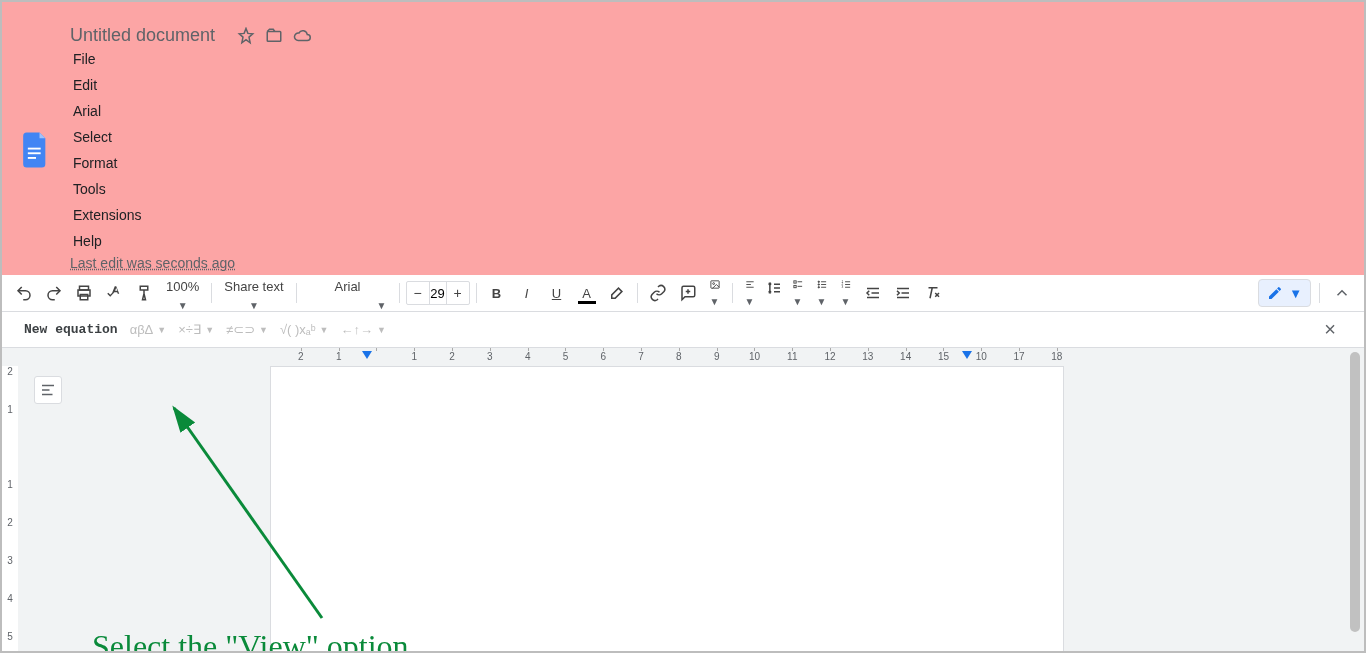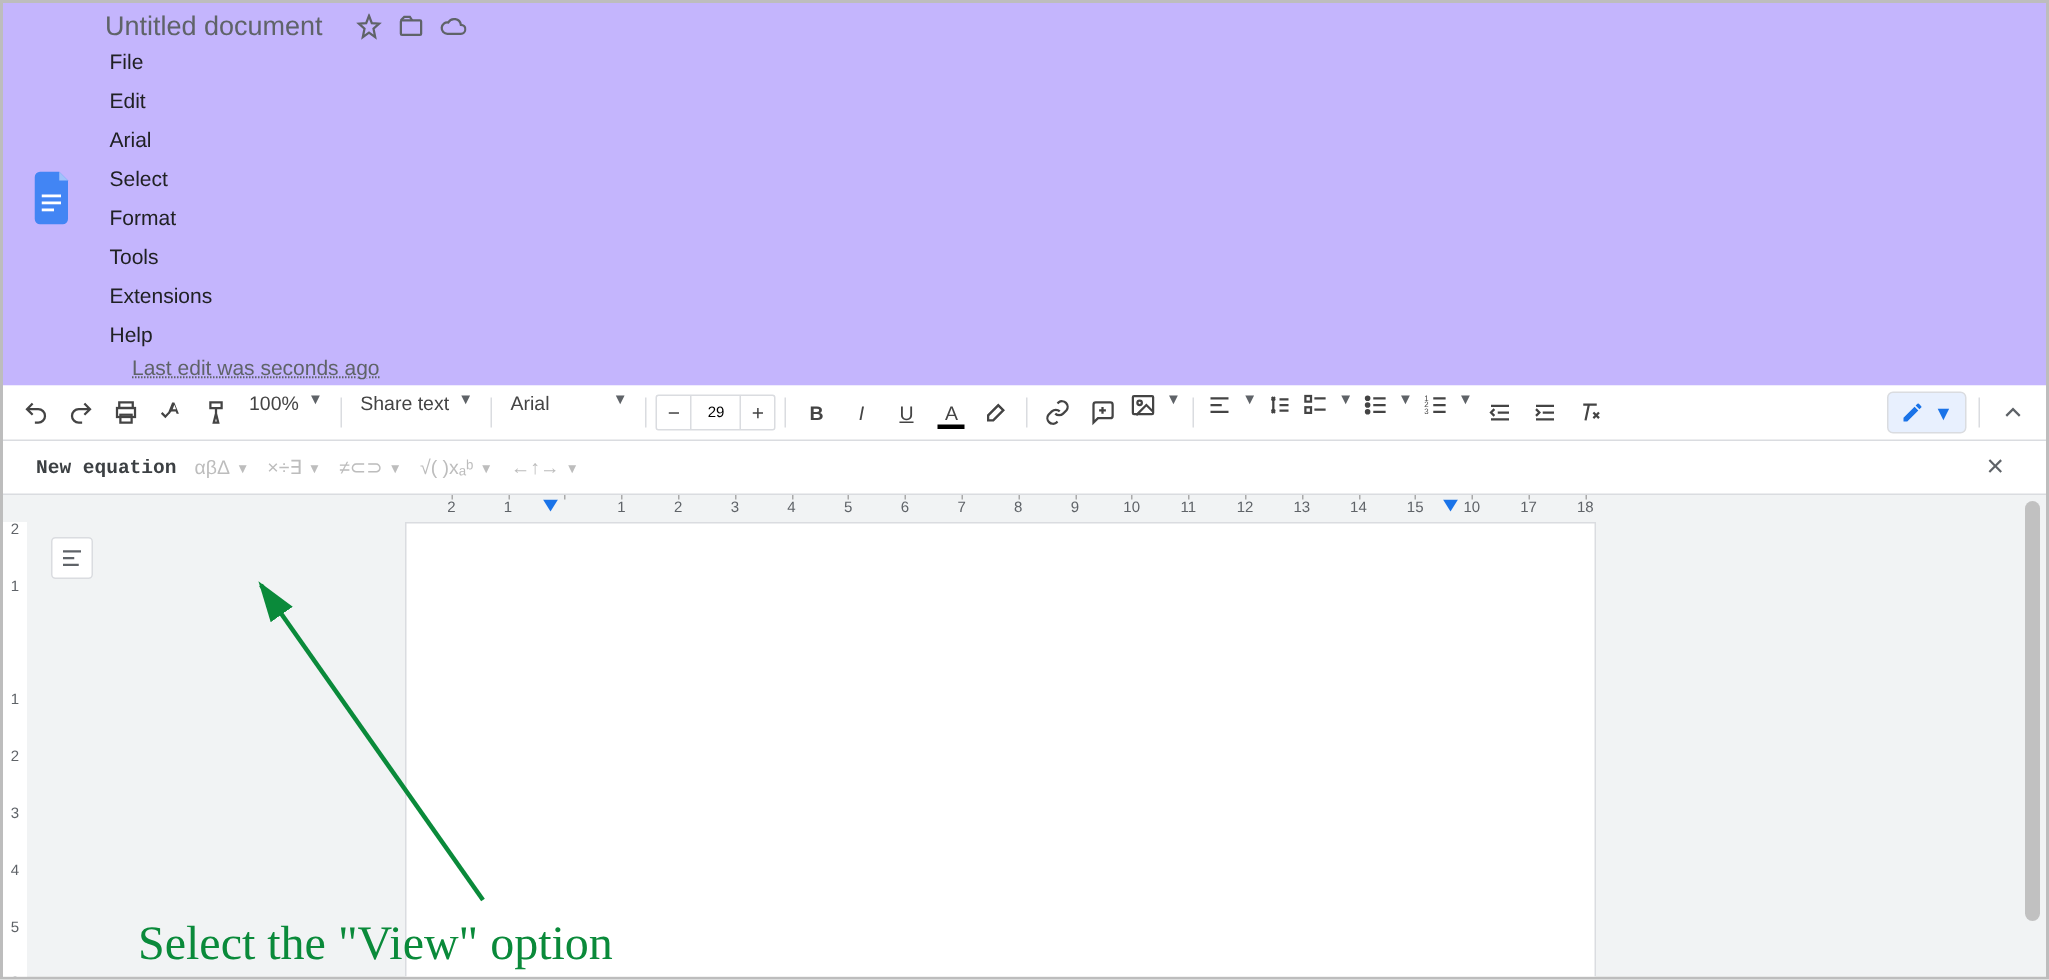--- a/index.html
+++ b/index.html
@@ -9,23 +9,23 @@
   width: 1366px;
   height: 653px;
   overflow: hidden;
   position: relative;
   border: 2px solid #bdbdbd;
 }
 
 .header {
   display: flex;
   align-items: center;
-  padding: 4px 14px 0 14px;
+  padding: 22px 14px 0 14px;
   gap: 8px;
-  background: #c4b5fd;
+  background: #fca5a5;
 }
 
 .logo {
   width: 40px;
   height: 40px;
   display: flex;
   align-items: center;
   justify-content: center;
 }
 .logo svg { width: 28px; height: 36px; }
@@ -37,21 +37,21 @@
   padding: 1px 6px;
   display:inline-block;
 }
 .title-row { display:flex; align-items:center; gap:10px; }
 .title-icons { display:flex; align-items:center; gap:10px; margin-left:6px; }
 .title-icons .mi { color:#5f6368; width:18px; height:18px; display:flex; align-items:center; justify-content:center; }
 
 .menubar { display:flex; gap:2px;  padding: 0 0 4px 2px; flex-direction: column; }
 .menuitem { font-size: 14px; color:#202124; padding:4px 7px; border-radius:3px; cursor:pointer; }
 
-.last-edit { font-size:14px; color:#5f6368; margin-left:22px; text-decoration:underline dotted; cursor:pointer; border-bottom: none;}
+.last-edit { font-size:14px; color:#5f6368; margin-left:4px; text-decoration:underline dotted; cursor:pointer; border-bottom: none;}
 
 .header-right { margin-left:auto; display:flex; align-items:center; gap:16px; }
 .hicon { color:#5f6368; width:24px; height:24px; display:flex; align-items:center; justify-content:center; cursor:pointer;}
 .share-btn {
   background:#1a73e8; color:#fff; border:none; border-radius:4px;
   padding:8px 16px; font-size:14px; font-weight:500; display:flex; align-items:center;
   gap:8px; cursor:pointer;
 }
 .avatar { width:32px; height:32px; border-radius:50%; background:#ddd; overflow:hidden; display:flex; align-items:center; justify-content:center;}
 .avatar svg{width:32px;height:32px;}
@@ -60,30 +60,30 @@
   display:flex; align-items:center; gap:2px;
   background:#fff; border-bottom:1px solid #dadce0; padding:4px 8px;
   font-size:13px; color:#444;
 }
 .tbtn {
   width:28px; height:28px; display:flex; align-items:center; justify-content:center;
   color:#444; border-radius:3px; cursor:pointer;
 }
 .tsep { width:1px; height:20px; background:#dadce0; margin:0 4px; }
 .tsel {
-  display:flex; align-items:flex-start; gap:6px; padding:0 6px; height:28px;
-  border-radius:3px; cursor:pointer;
+  display:flex; align-items:center; gap:6px; padding:0 6px; height:28px;
+  border-radius:3px; cursor:pointer;flex-direction:column;
 }
 .tsel .arr { color:#5f6368; font-size:10px;}
 .font-size {
   display:flex; align-items:center; border:1px solid #dadce0; border-radius:2px;
   height:24px;
 }
 .font-size .pm { width:22px; text-align:center; cursor:pointer; color:#444; font-size:14px;}
-.font-size input { width:34px; border:none; text-align:center; font-size:10px; border-left:1px solid #dadce0; border-right:1px solid #dadce0; height:22px;}
+.font-size input { width:18px; border:none; text-align:center; font-size:13px; border-left:1px solid #dadce0; border-right:1px solid #dadce0; height:22px;}
 .color-A { position:relative; }
 .color-A .bar { position:absolute; bottom:3px; left:5px; width:18px; height:3px; background:#000; }
 
 .toolbar-right { margin-left:auto; display:flex; align-items:center; gap:4px;}
 .editmode {
   display:flex; align-items:center; gap:6px; border:1px solid #dadce0;
   border-radius:4px; padding:2px 8px; height:28px; cursor:pointer; background:#e8f0fe;
 }
 .editmode svg{color:#1a73e8;}
 .chev-up { width:28px;height:28px;display:flex;align-items:center;justify-content:center;color:#5f6368;cursor:pointer;}

